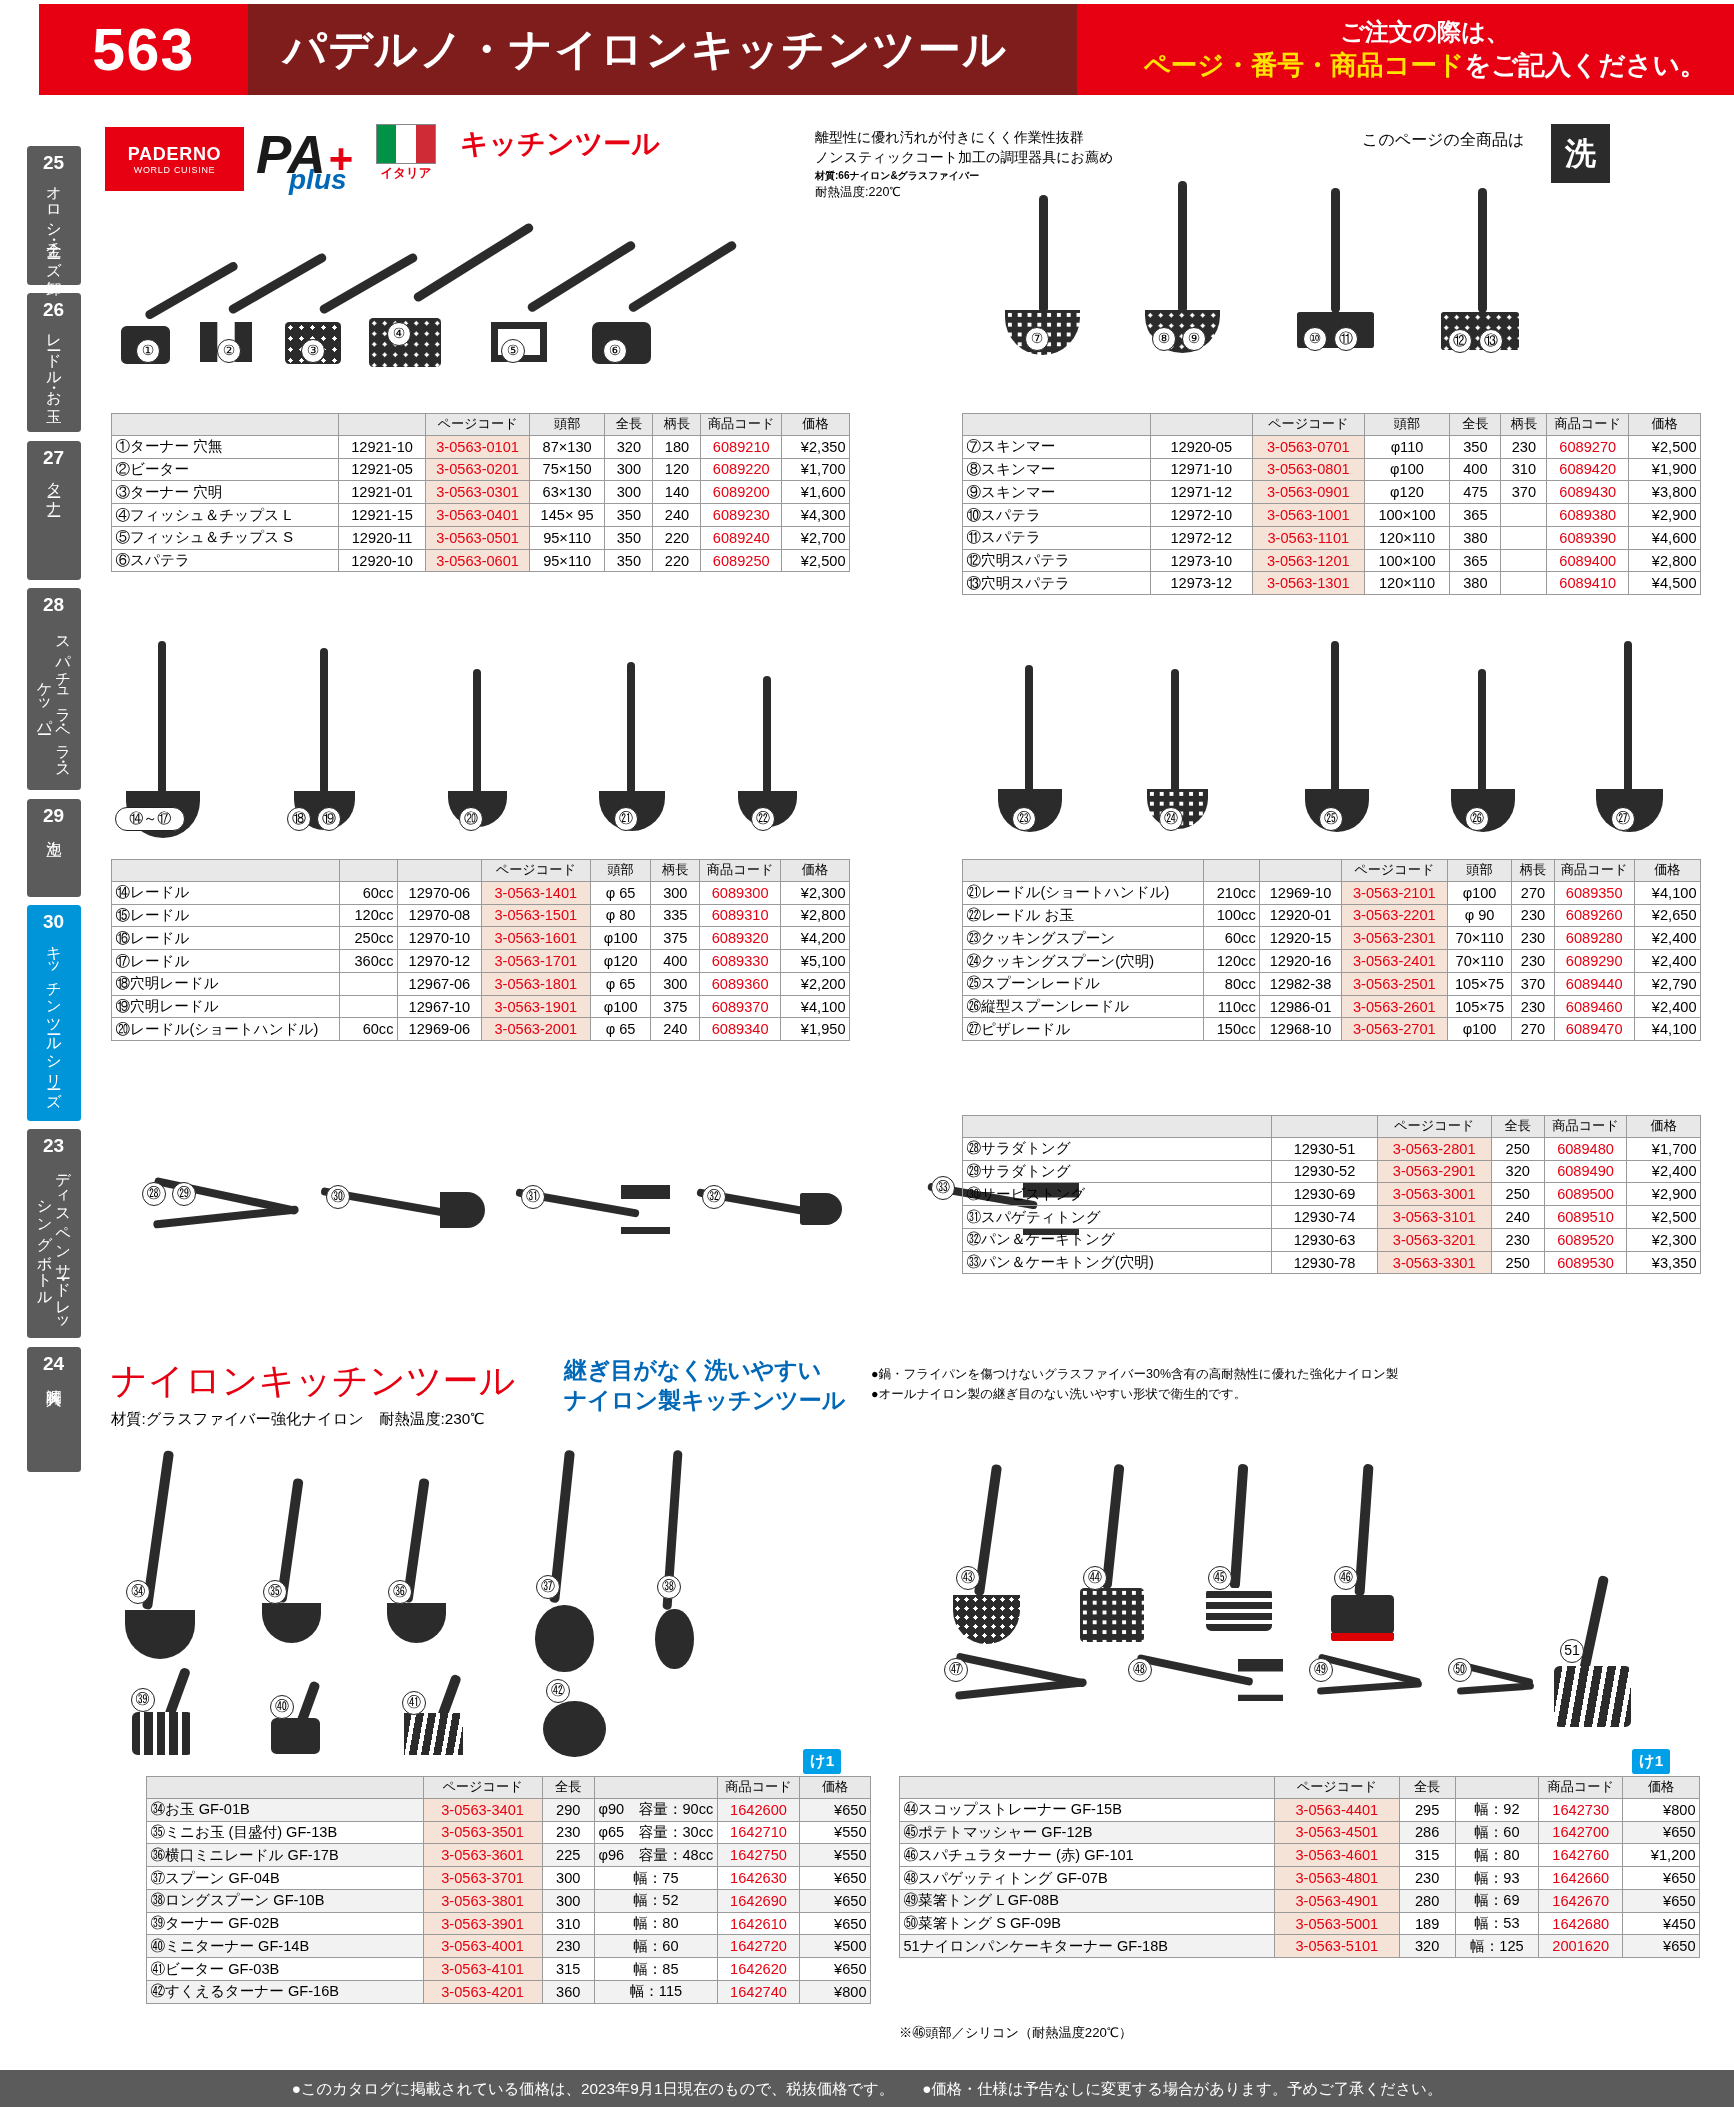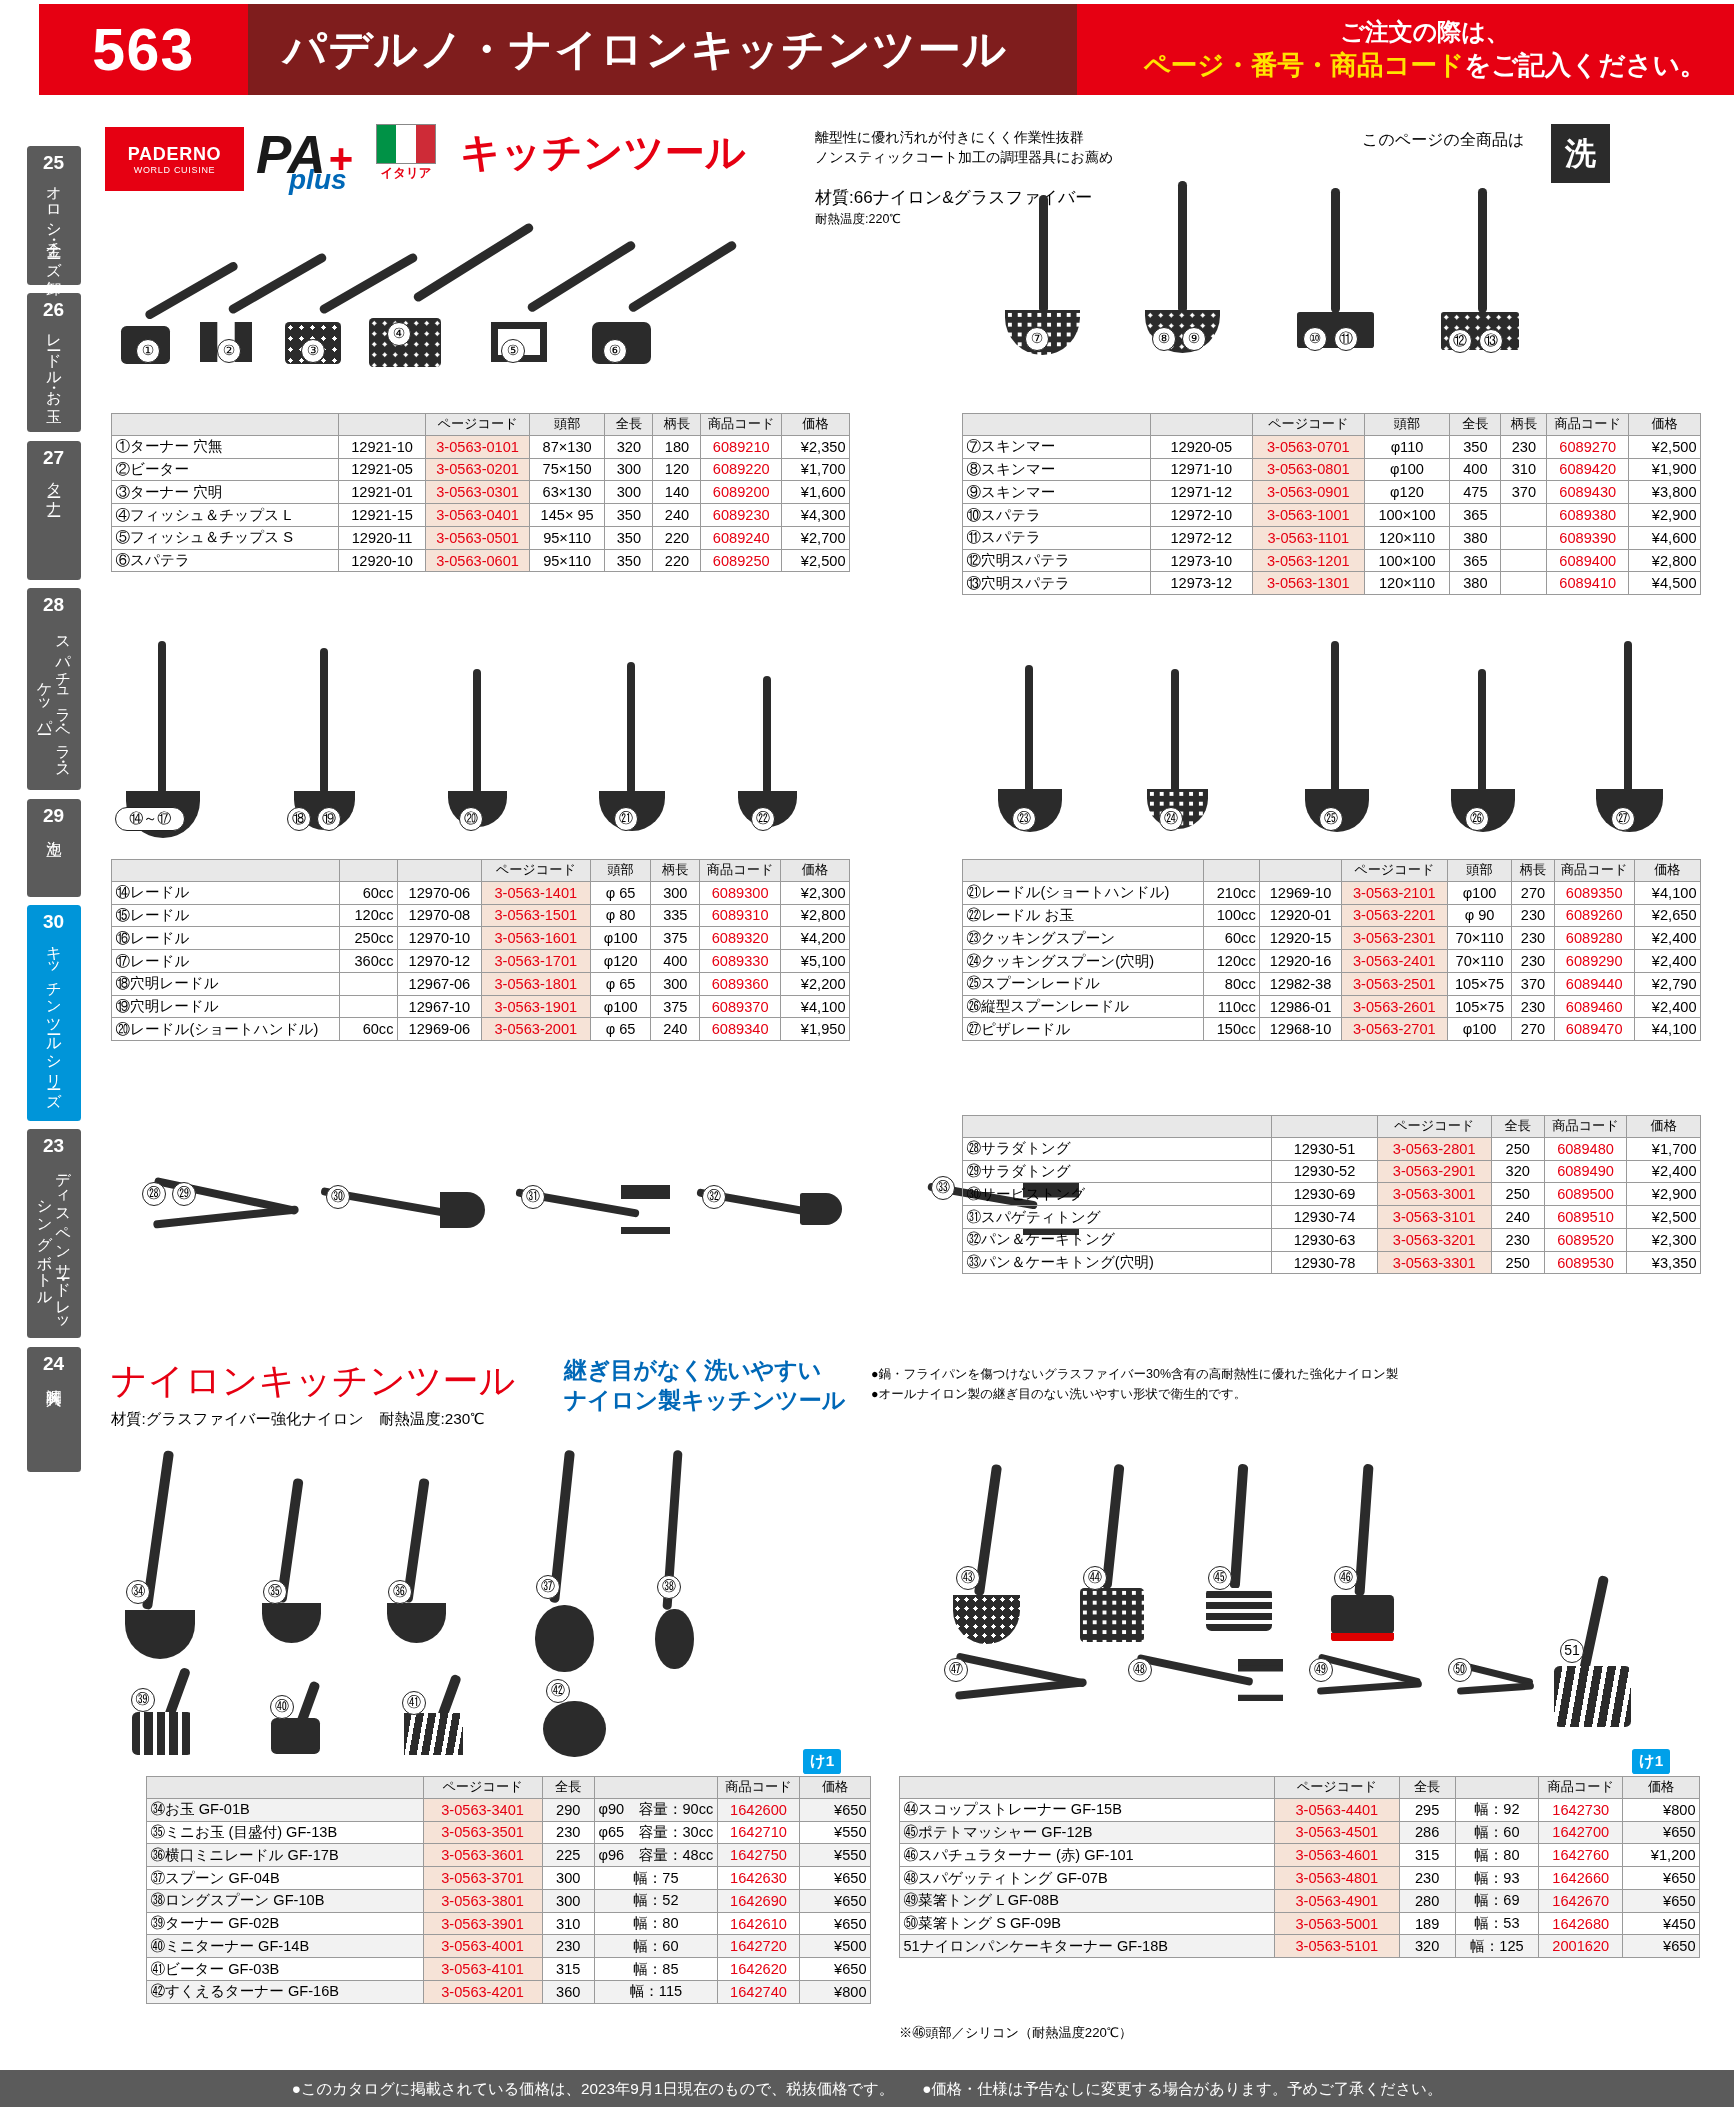--- a/index.html
+++ b/index.html
@@ -157,26 +157,26 @@
 
   <div class="abs" style="left:376px; top:124px;">
     <div class="flag" style="position:relative; border:0.7px solid #888;">
       <div class="fg"></div>
         <div class="fw"></div>
         <div class="fr"></div>
     </div>
     <div style="text-align:center; font-size:12.5px; color:#e60012; font-weight:bold; margin-top:1.4px;">イタリア</div>
   </div>
 
-  <div class="abs" style="left:460px; top:125px; font-size:40px; font-weight:bold; color:#e60012;">キッチンツール</div>
+  <div class="abs" style="left:460px; top:125px; font-size:28px; font-weight:bold; color:#e60012;">キッチンツール</div>
 
   <div class="abs callout" style="left:815px; top:127px; width:502px;">
     <div>離型性に優れ汚れが付きにくく作業性抜群</div>
     <div>ノンスティックコート加工の調理器具にお薦め</div>
-    <div style="font-size:17px; margin-top:18px;">材質:66ナイロン&amp;グラスファイバー</div>
+    <div style="font-size:10px; margin-top:1px;font-weight:bold;">材質:66ナイロン&amp;グラスファイバー</div>
     <div style="font-size:12.5px;">耐熱温度:220℃</div>
   </div>
 
   <div class="abs" style="left:1362px; top:130px; font-size:16px;">このページの全商品は</div>
   <div class="wash" style="left:1551px; top:124px;">
       <span>洗</span>
     </div>
 
   <div class="abs" style="left:111px; top:202px; width:697px; height:202px;">
 

